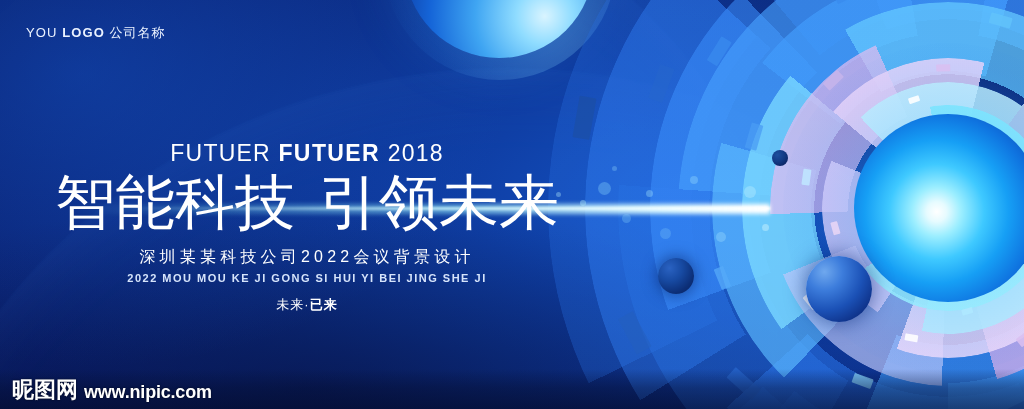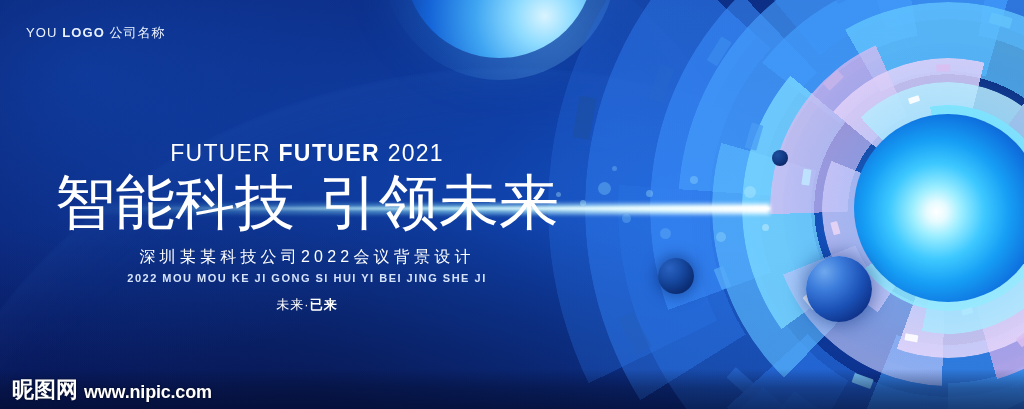--- a/index.html
+++ b/index.html
@@ -405,21 +405,21 @@
       <span class="lb">LOGO</span>
       <span class="lcn">公司名称</span>
     </div>
   </div>
 
   <div class="headline-wrap">
 
     <div class="eyebrow">
       <span class="e-thin">FUTUER</span>
       <span class="e-bold">FUTUER</span>
-      <span class="e-thin">2021</span>
+      <span class="e-thin">2018</span>
     </div>
 
     <div class="title">
       <span class="t-bold">智能</span><span class="t-thin">科技</span><span class="t-gap"></span><span class="t-bold">引领</span><span class="t-thin">未来</span>
     </div>
 
     <div class="sub-cn">深圳某某科技公司2022会议背景设计</div>
     <div class="sub-py">2022 MOU MOU KE JI GONG SI HUI YI BEI JING SHE JI</div>
 
     <div class="tagline">

